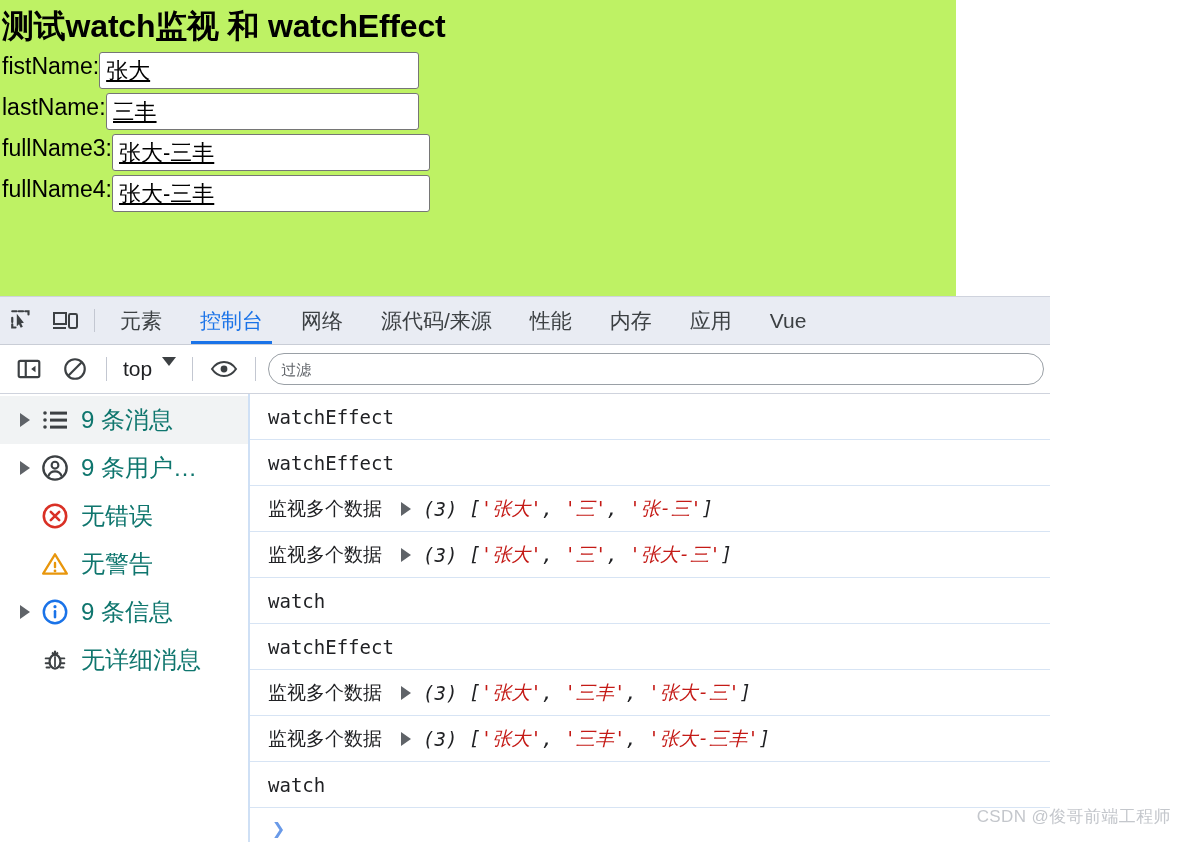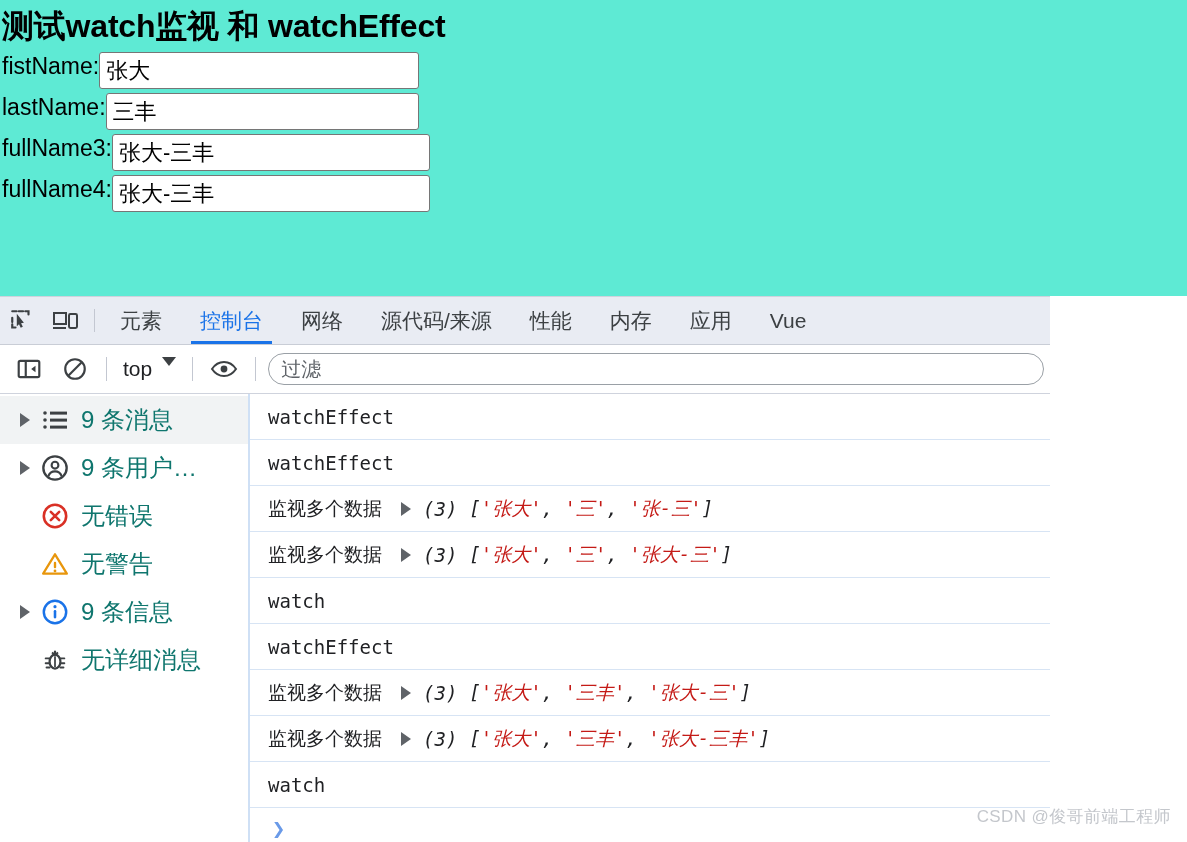--- a/index.html
+++ b/index.html
@@ -6,34 +6,35 @@
   html, body {
     margin: 0; padding: 0;
     width: 1187px; height: 842px;
     background: #ffffff;
     font-family: "Liberation Sans", sans-serif;
     overflow: hidden;
   }
   #root { position: relative; width: 1187px; height: 842px; background: #fff; }
 
   
-  .page-area { position: absolute; left: 0; top: 0; width: 1187px; height: 296px; background: #5eead4; }
+  .page-area { position: absolute; left: 0; top: 0; width: 956px; height: 296px; background: #bef264; }
   .page-title {
     font-size: 32px; font-weight: bold; color: #000;
     margin: 6px 0 6px 0; padding: 0 0 0 2px;
     line-height: 40px; letter-spacing: -0.2px;
     white-space: nowrap;
   }
   .field-row { display: flex; align-items: flex-start; height: 41px; padding-left: 2px; }
   .field-label { font-size: 23px; color: #000; line-height: 28px; white-space: nowrap; }
   .field-input {
     font-size: 22px; color: #000; background: #fff;
     border: 1px solid #767676; border-radius: 3px;
     padding: 2px 6px; height: 37px; outline: none;
     font-family: "Liberation Sans", sans-serif;
+    text-decoration: underline;
   }
   .w-r1 { width: 320px; } .w-r2 { width: 313px; }
   .w-r3 { width: 318px; } .w-r4 { width: 318px; }
 
   
   .devtools {
     position: absolute; left: 0; top: 296px; width: 1050px; height: 546px;
     background: #fff; border-top: 1px solid #cfd3dd;
   }
   .tabbar {
@@ -69,21 +70,21 @@
     display: flex; gap: 10px;
     font-size: 21px; color: #202124; padding: 0 8px; cursor: pointer;
   }
   .caret {
     width: 0; height: 0; border-left: 7px solid transparent;
     border-right: 7px solid transparent; border-top: 9px solid #3c4043;
   }
   .filter-input {
     flex: 1; height: 32px; margin-left: 4px; margin-right: 6px;
     border: 1px solid #9aa0a6; border-radius: 16px;
-    font-size: 20px; color: #202124; padding: 0 12px; outline: none;
+    font-size: 15px; color: #202124; padding: 0 12px; outline: none;
     background: #fff; font-family: "Liberation Sans", sans-serif;
   }
   .filter-input::placeholder { color: #5f6368; }
 
   .console-body { display: flex; height: 449px; }
 
   
   .side {
     width: 250px; background: #fff; border-right: 2px solid #cfe0f5;
     padding-top: 2px; flex-shrink: 0;

